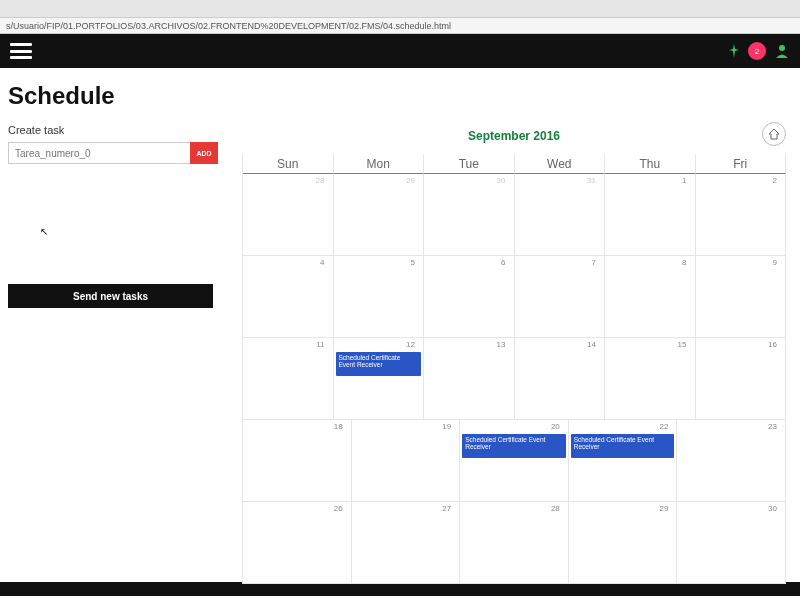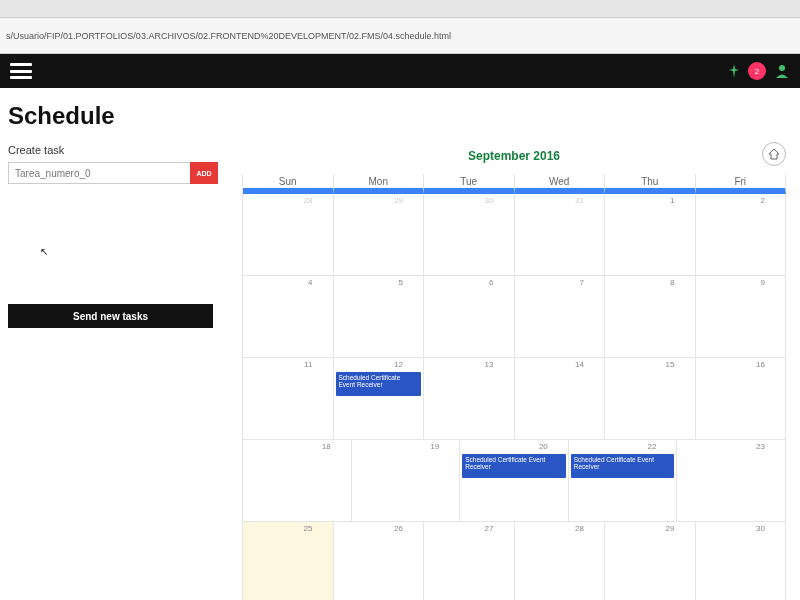--- a/index.html
+++ b/index.html
@@ -1,19 +1,19 @@
 <!DOCTYPE html>
 <html><head>
 <meta charset="utf-8">
 <style>
   * { box-sizing: border-box; margin: 0; padding: 0; }
   html, body { width: 800px; height: 600px; font-family: Arial, Helvetica, sans-serif; font-size: 10px; background:#fff; overflow:hidden;}
   
   .chrome-tabs { height:18px; background:#e6e6e6; border-bottom:1px solid #ccc;}
-  .chrome-url  { height:36px; background:#f5f5f5; border-bottom:1px solid #ccc; display:flex; align-items:center; padding:0 6px;}
+  .chrome-url  { height:16px; background:#f5f5f5; border-bottom:1px solid #ccc; display:flex; align-items:center; padding:0 6px;}
   .chrome-url span { color:#555; font-size:9px; white-space:nowrap;}
   
   .app-bar { height:34px; background:#111; display:flex; align-items:center; padding:0 10px; color:#fff;}
   .hamburger { width:22px; height:16px; display:flex; flex-direction:column; justify-content:space-between; cursor:pointer;}
   .hamburger span { display:block; height:3px; background:#fff; border-radius:1px;}
   .app-bar .spacer { flex:1;}
   .pin-icon svg { display:block;}
   .notif-badge { width:18px; height:18px; border-radius:50%; background:#ff3366; color:#fff; display:flex; align-items:center; justify-content:center; font-size:8px; margin:0 8px; cursor:pointer;}
   .user-icon svg { display:block;}
   
@@ -31,26 +31,26 @@
   .send-btn { margin-top:120px; width:205px; height:24px; background:#111; color:#fff; border:none; font-size:10px; font-weight:700; cursor:pointer;}
   
   .cal-col { flex:1; display:flex; flex-direction:column;}
   .cal-header { display:flex; align-items:center; justify-content:center; position:relative; height:24px;}
   .cal-title { font-size:12px; font-weight:700; color:#15803d;}
   .home-btn { position:absolute; right:0; top:-2px; width:24px; height:24px; border:1px solid #bbb; border-radius:50%; display:flex; align-items:center; justify-content:center; cursor:pointer; background:#fff;}
   .home-btn svg { display:block;}
   .cal-grid { margin-top:6px; flex:1; display:flex; flex-direction:column; border-left:1px solid #e5e5e5;}
   .row { display:flex;}
   .head-row { height:20px;}
-  .head-cell { flex:1; border-right:1px solid #e5e5e5; border-bottom:6px solid #3b82f6; display:flex; align-items:center; justify-content:center; font-size:10px; color:#666;}
+  .head-cell { flex:1; border-right:1px solid #e5e5e5; border-bottom:1px solid #3b82f6; display:flex; align-items:center; justify-content:center; font-size:12px; color:#666;}
   .body-row { flex:1;}
   .day-cell { flex:1; border-right:1px solid #e5e5e5; border-bottom:1px solid #e5e5e5; position:relative; min-height:68px; background:#fff;}
   .day-cell.dim { color:#bbb;}
   .day-cell.highlight { background:#fff6e0;}
-  .day-num { position:absolute; top:2px; right:20px; font-size:8px; color:#888;}
+  .day-num { position:absolute; top:2px; right:8px; font-size:8px; color:#888;}
   .dim .day-num { color:#ccc;}
   .event { position:absolute; top:14px; left:2px; right:2px; background:#2a55c5; color:#fff; font-size:6.5px; line-height:1.15; padding:2px 3px; border-radius:1px; word-break:break-word; cursor:pointer; height:24px; overflow:hidden;}
   .footer-strip { height:14px; background:#111;}
 </style>
 </head>
 <body>
 
 <div class="chrome-tabs"></div>
 <div class="chrome-url">
   <span>s/Usuario/FIP/01.PORTFOLIOS/03.ARCHIVOS/02.FRONTEND%20DEVELOPMENT/02.FMS/04.schedule.html</span>
@@ -189,23 +189,20 @@
               </div>
               <div class="day-cell">
                 <div class="day-num">22</div>
                 <div class="event">Scheduled Certificate Event Receiver</div>
               </div>
               <div class="day-cell">
                 <div class="day-num">23</div>
               </div>
             </div>
             <div class="row body-row">
-              <div class="day-cell highlight">
-                <div class="day-num">25</div>
-              </div>
               <div class="day-cell">
                 <div class="day-num">26</div>
               </div>
               <div class="day-cell">
                 <div class="day-num">27</div>
               </div>
               <div class="day-cell">
                 <div class="day-num">28</div>
               </div>
               <div class="day-cell">

